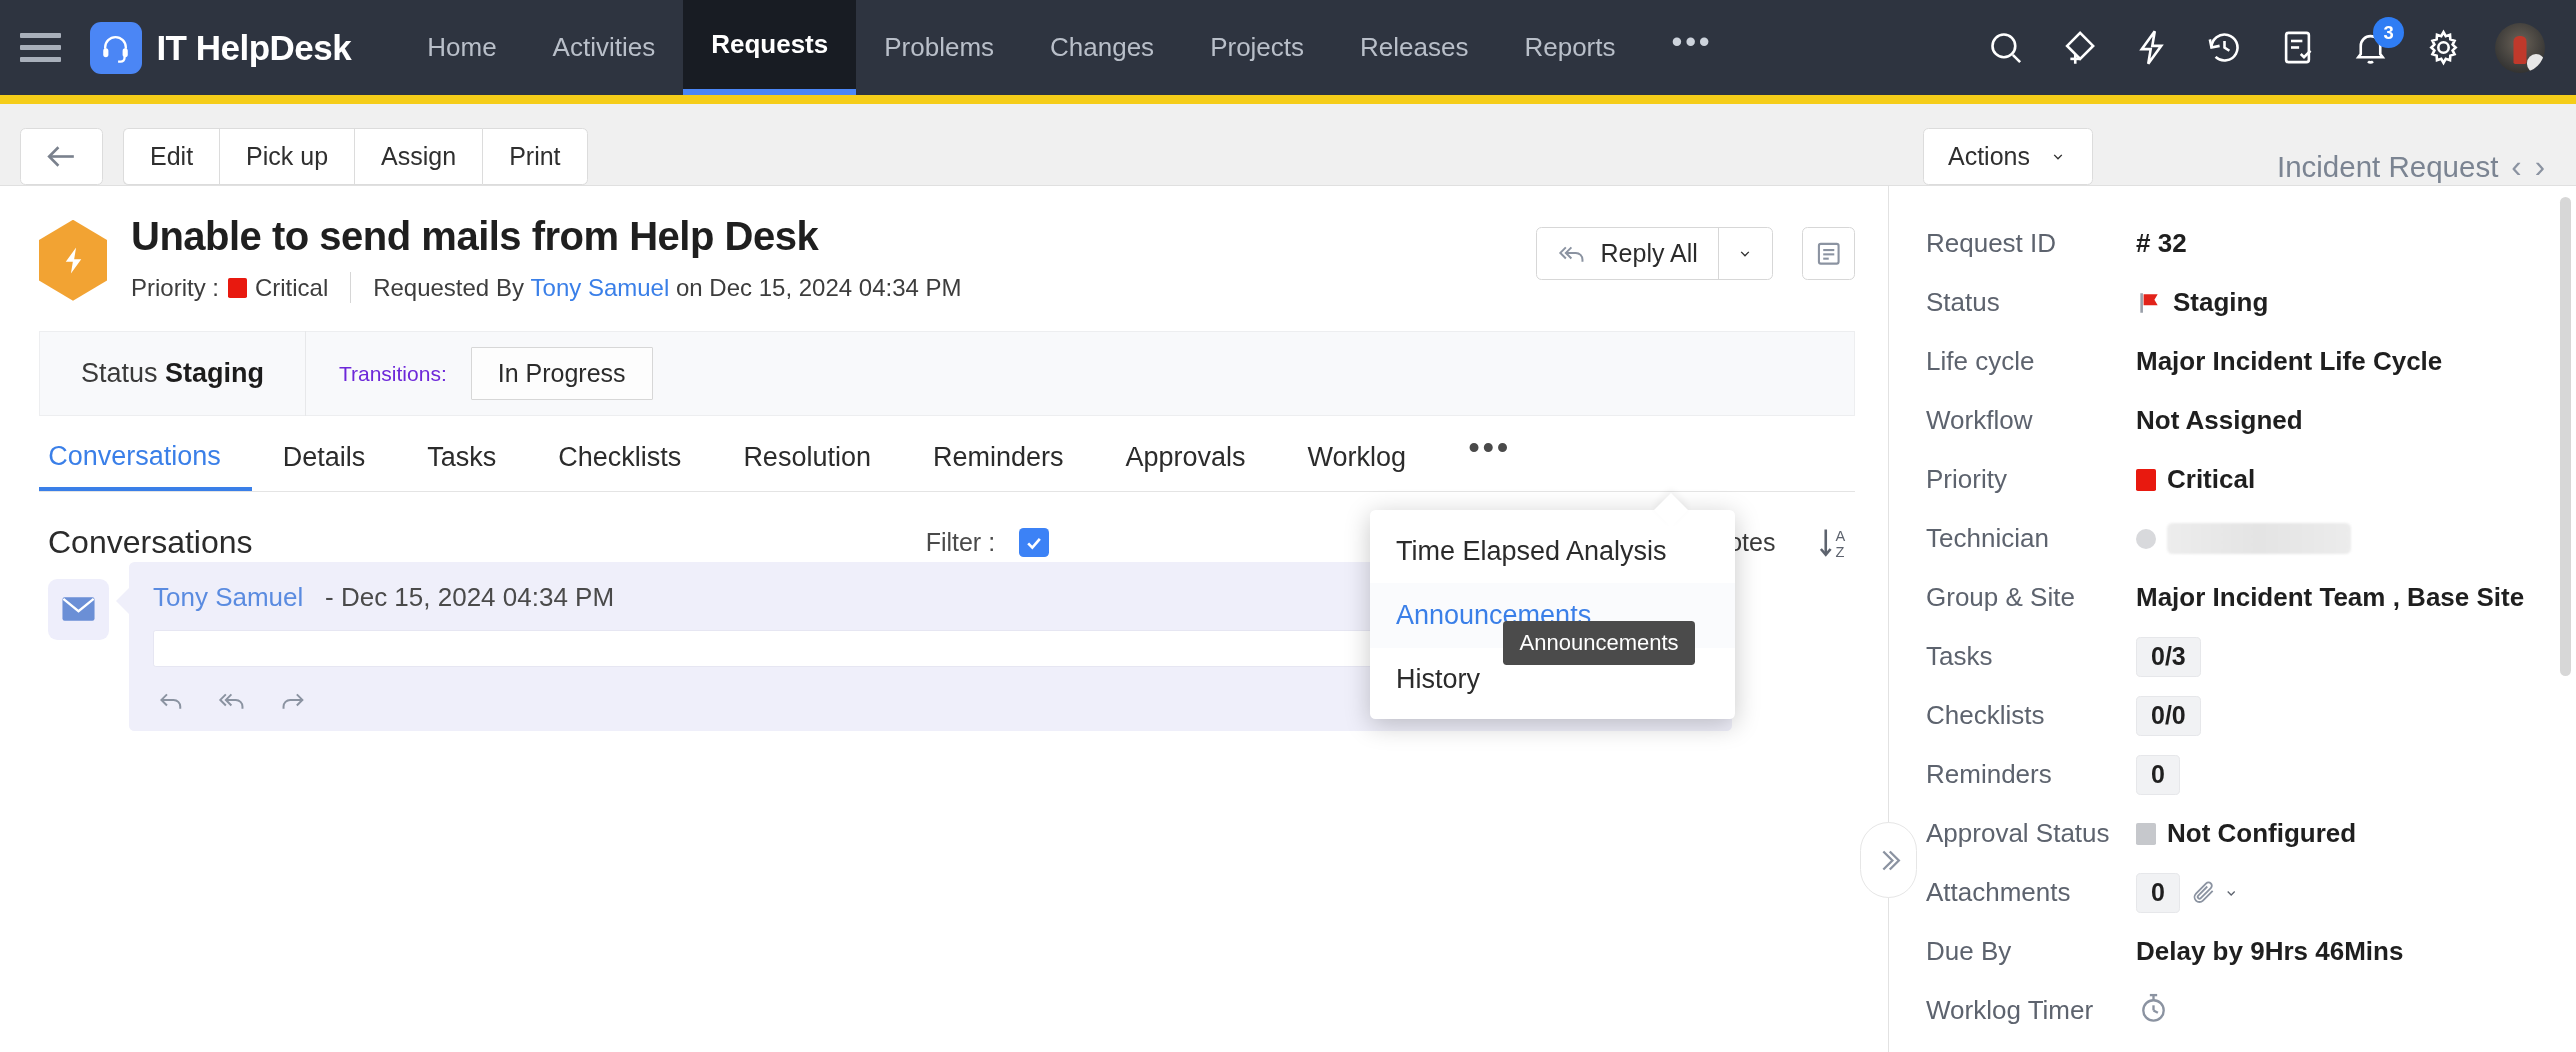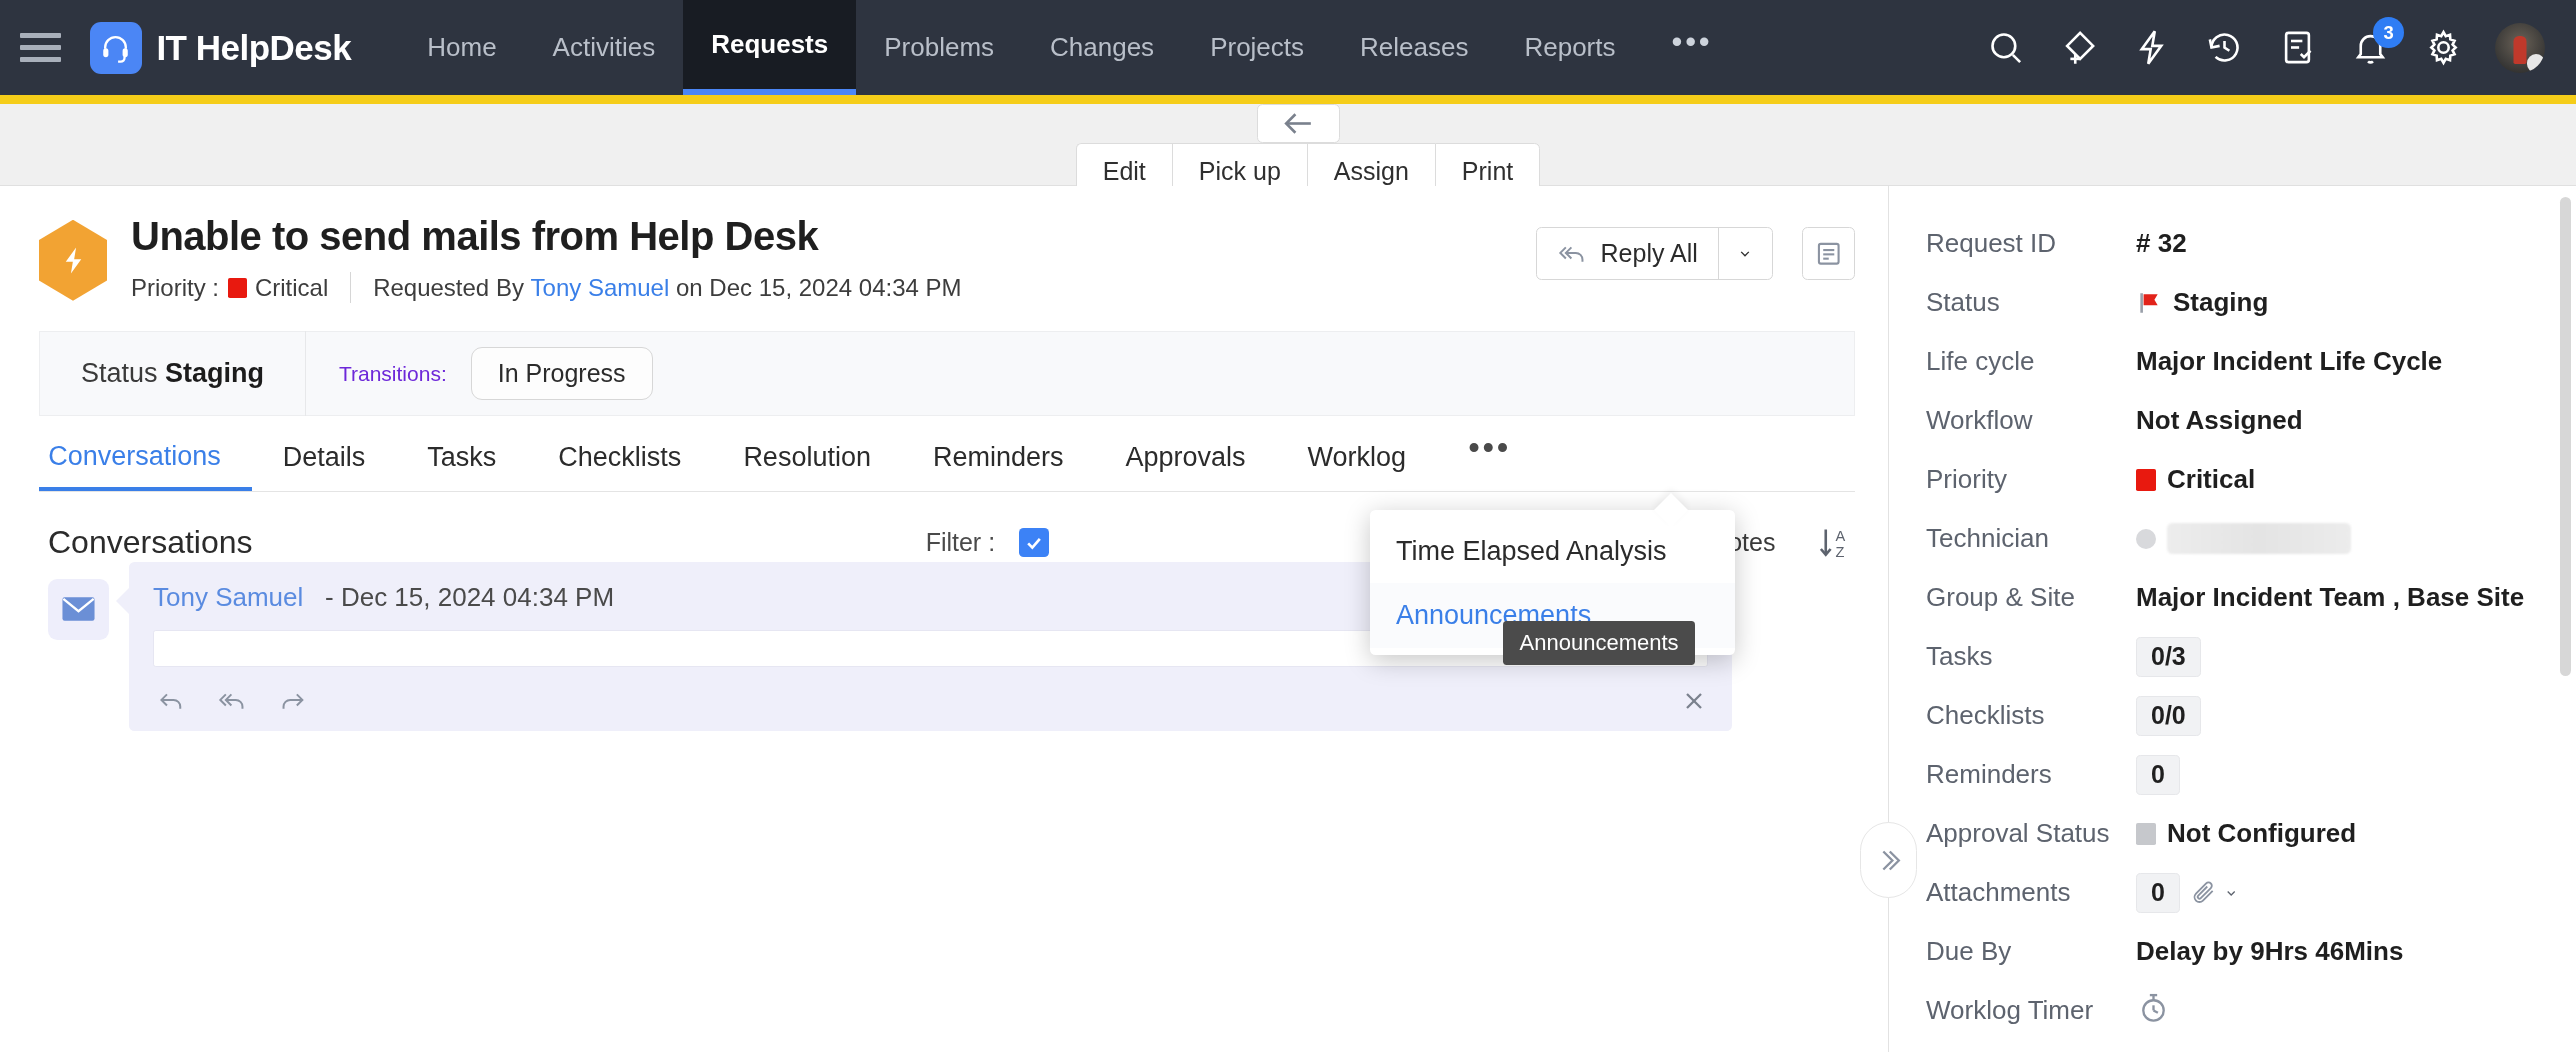--- a/index.html
+++ b/index.html
@@ -70,24 +70,23 @@
     position: absolute; left: 1239px; top: 7.4px;
     width: 57px; height: 24px; background: #f5cd19;
     border-radius: 0 0 7.4px 7.4px;
     display: flex; align-items: center; justify-content: center;
     cursor: pointer;
   }
 
   
   .actionbar {
     height: 82px; background: #f0f0f0;
-    display: flex; align-items: center; padding: 0 0 0 20px;
+    display: flex; align-items: flex-end; padding: 0 0 0 20px;
     border-bottom: 0.9px solid #e0e0e0;
     position: relative;
-    flex-direction: column;
   }
   .backbtn {
     width: 83px; height: 57px; background: #fff; border: 0.9px solid #dcdcdc; border-radius: 5.5px;
     display: flex; align-items: center; justify-content: center; cursor: pointer;
   }
   .btngroup { display: flex; margin-left: 20px; }
   .btngroup .gbtn {
     height: 57px; background: #fff; border: 0.9px solid #dcdcdc; border-right: none;
     display: flex; align-items: center; justify-content: center;
     padding: 0 26px; font-size: 25px; color: #2f2f2f; cursor: pointer; white-space: nowrap;
@@ -142,21 +141,21 @@
   
   .statusbar {
     margin: 28px 33px 0 39px; height: 85px; background: #f8f9fb;
     border: 0.9px solid #edeef0; display: flex; align-items: center;
   }
   .statuscell { padding: 0 41px; font-size: 27px; color: #3a3a3a; white-space: nowrap; }
   .statuscell b { color: #1c1c1c; }
   .statussep { width: 0.9px; height: 85px; background: #e7e8ea; }
   .translabel { font-size: 21px; color: #6d28d9; padding: 0 24px 0 33px; white-space: nowrap; text-align: right; }
   .transbtn {
-    height: 53px; border: 0.9px solid #d7d7d7; background: #fdfdfd; border-radius: 11px;
+    height: 53px; border: 0.9px solid #d7d7d7; background: #fdfdfd; border-radius: 1px;
     display: flex; align-items: center; padding: 0 26px; font-size: 25px; color: #2b2b2b; cursor: pointer;
     white-space: nowrap;
   }
 
   
   .tabs {
     margin: 0 33px 0 39px; display: flex; align-items: flex-end;
     border-bottom: 0.9px solid #e4e4e4; height: 76px;
   }
   .tab {
@@ -651,15 +650,16 @@
       </div>
     </div>
 
     <div class="scrollbar"></div>
   </div>
 </div>
 
 <div class="dropdown">
   <div class="ddrow">Time Elapsed Analysis</div>
   <div class="ddrow sel">Announcements</div>
+  <div class="ddrow">History</div>
 </div>
 <div class="tooltip">Announcements</div>
 
 
 </body></html>

